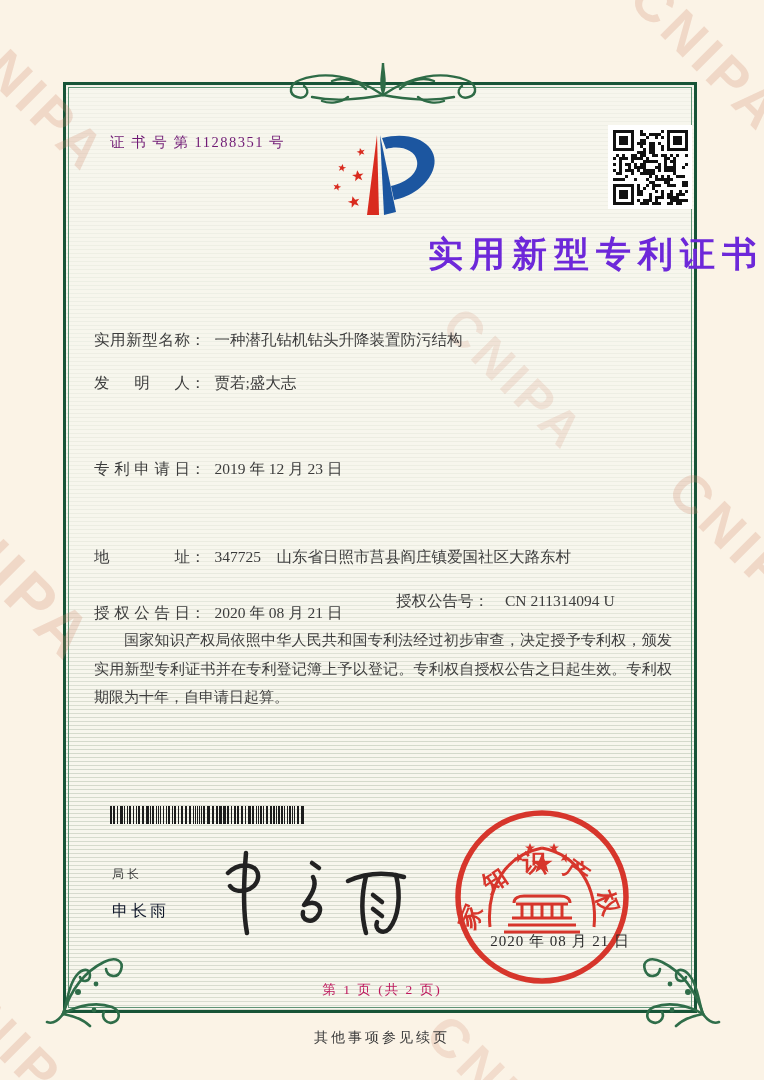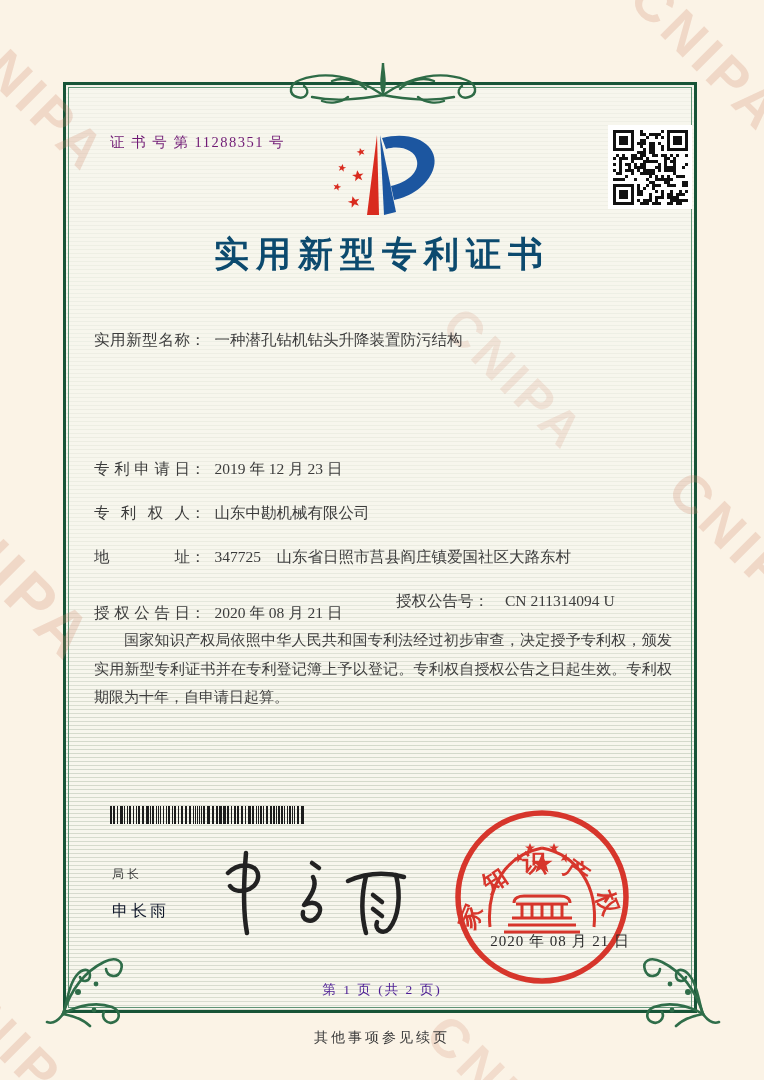--- a/index.html
+++ b/index.html
@@ -28,22 +28,22 @@
   
   .ornament{position:absolute;z-index:5;pointer-events:none;}
   .orn-top{left:272px;top:57px;}
   .orn-bl{left:44px;top:944px;}
   .orn-br{left:630px;top:944px;transform:scaleX(-1);}
   
   .cert-no{position:absolute;left:110px;top:133px;font-size:14.5px;letter-spacing:1.5px;color:#701a75;}
   .logo{position:absolute;left:328px;top:124px;}
   .qr{position:absolute;left:608px;top:125px;width:84px;height:84px;background:#fff;
       display:flex;align-items:center;justify-content:center;}
-  .title{position:absolute;left:0;top:231px;width:100%;text-align:center;font-size:35px;
-         font-weight:bold;letter-spacing:7px;color:#0c4a6e;}
+  .title{position:absolute;left:0;top:231px;width:100%;text-align:right;font-size:35px;
+         font-weight:bold;letter-spacing:7px;color:#6d28d9;}
   
   .row{position:absolute;left:94px;font-size:15.5px;color:#3c3c3c;white-space:nowrap;}
   .row .lbl{display:inline-block;width:96px;text-align:justify;text-align-last:justify;}
   .row .val{margin-left:9px;}
   .r0{top:330px;} .r1{top:373px;} .r2{top:416px;} .r3{top:459px;}
   .r4{top:503px;} .r5{top:547px;} .r6{top:603px;}
   .row2{position:absolute;left:396px;top:591px;font-size:15.5px;color:#3c3c3c;white-space:nowrap;}
   .row2 .val{margin-left:16px;}
   
   .body-text{position:absolute;left:94px;top:626px;width:578px;font-size:15px;
@@ -54,21 +54,21 @@
   
   .officer-title{position:absolute;left:112px;top:866px;font-size:12px;letter-spacing:3px;color:#3a3a3a;}
   .officer-name{position:absolute;left:112px;top:901px;font-size:16px;letter-spacing:3px;color:#0f172a;}
   .signature{position:absolute;left:216px;top:845px;z-index:6;}
   
   .seal{position:absolute;left:452px;top:807px;z-index:5;opacity:.92;}
   .seal-date{position:absolute;left:468px;top:932px;width:184px;text-align:center;z-index:6;
              font-size:15px;letter-spacing:1px;color:#2c2c2c;white-space:nowrap;}
   
   .page-indicator{position:absolute;left:0;top:981px;width:100%;text-align:center;
-                  font-size:13.5px;letter-spacing:2px;color:#4c1d95;}
+                  font-size:13.5px;letter-spacing:2px;color:#be185d;}
   .footer-note{position:absolute;left:0;top:1029px;width:100%;text-align:center;
                font-size:14px;letter-spacing:3px;color:#3c3c3c;z-index:4;}
 </style>
 </head>
 <body>
 
 <div class="page">
 
   <div class="wm wm1">CNIPA</div>
   <div class="wm wm2">CNIPA</div>
@@ -365,25 +365,25 @@
           <rect x="3" y="57" width="15" height="15" fill="#fff"></rect>
           <rect x="6" y="60" width="9" height="9" fill="#111"></rect>
         </svg>
       </div>
 
     <div class="title">实用新型专利证书</div>
 
     <div class="row r0">
       <span class="lbl">实用新型名称</span><span>：</span><span class="val">一种潜孔钻机钻头升降装置防污结构</span>
     </div>
+    <div class="row r1">
+      <span class="lbl">发明人</span><span>：</span><span class="val">贾若;盛大志</span>
+    </div>
     <div class="row r3">
       <span class="lbl">专利申请日</span><span>：</span><span class="val">2019 年 12 月 23 日</span>
-    </div>
-    <div class="row r4">
-      <span class="lbl">专利权人</span><span>：</span><span class="val">山东中勘机械有限公司</span>
     </div>
     <div class="row r5">
       <span class="lbl">地址</span><span>：</span><span class="val">347725　山东省日照市莒县阎庄镇爱国社区大路东村</span>
     </div>
     <div class="row r6">
       <span class="lbl">授权公告日</span><span>：</span><span class="val">2020 年 08 月 21 日</span>
     </div>
     <div class="row2">
       <span>授权公告号</span><span>：</span><span class="val">CN 211314094 U</span>
     </div>

